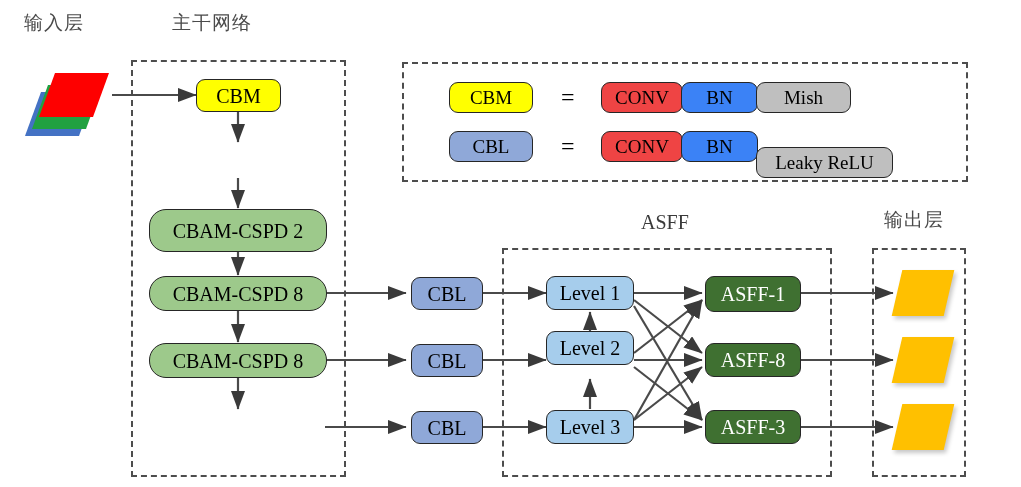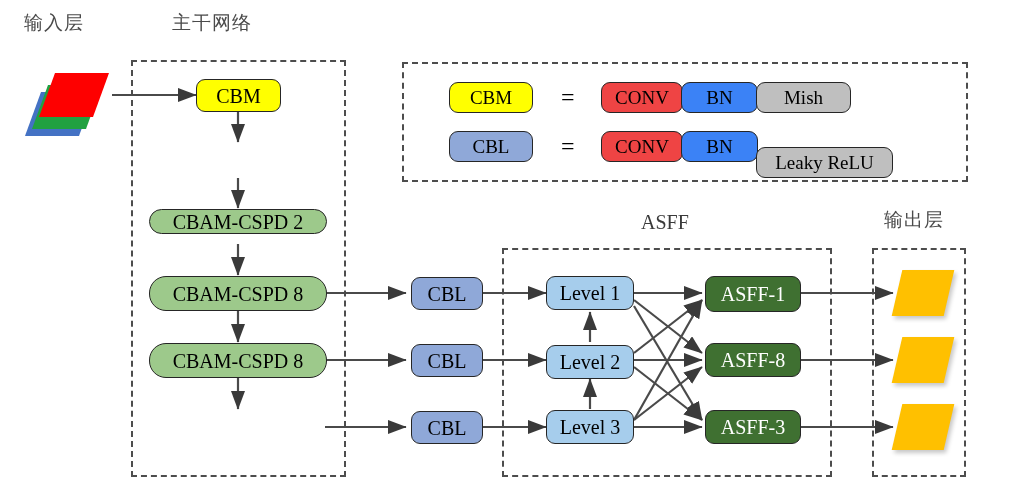--- a/index.html
+++ b/index.html
@@ -137,30 +137,30 @@
       <line x1="634" y1="420" x2="702" y2="367"></line>
       <line x1="634" y1="427" x2="702" y2="427"></line>
 
       <line x1="801" y1="293" x2="893" y2="293"></line>
       <line x1="801" y1="360" x2="893" y2="360"></line>
       <line x1="801" y1="427" x2="893" y2="427"></line>
     </g>
   </svg>
 
   <div class="node round n-cbm" style="left:196px;top:79px;width:85px;height:33px;">CBM</div>
-  <div class="node pill n-cspd" style="left:149px;top:209px;width:178px;height:25px;">CBAM-CSPD 2</div>
+  <div class="node pill n-cspd" style="left:149px;top:209px;width:178px;height:43px;">CBAM-CSPD 2</div>
   <div class="node pill n-cspd" style="left:149px;top:276px;width:178px;height:35px;">CBAM-CSPD 8</div>
   <div class="node pill n-cspd" style="left:149px;top:343px;width:178px;height:35px;">CBAM-CSPD 8</div>
 
   <div class="node round n-cbl" style="left:411px;top:277px;width:72px;height:33px;">CBL</div>
   <div class="node round n-cbl" style="left:411px;top:344px;width:72px;height:33px;">CBL</div>
   <div class="node round n-cbl" style="left:411px;top:411px;width:72px;height:33px;">CBL</div>
 
   <div class="node round n-level" style="left:546px;top:276px;width:88px;height:34px;">Level 1</div>
-  <div class="node round n-level" style="left:546px;top:345px;width:88px;height:34px;">Level 2</div>
+  <div class="node round n-level" style="left:546px;top:331px;width:88px;height:34px;">Level 2</div>
   <div class="node round n-level" style="left:546px;top:410px;width:88px;height:34px;">Level 3</div>
 
   <div class="node round n-asff" style="left:705px;top:276px;width:96px;height:36px;">ASFF-1</div>
   <div class="node round n-asff" style="left:705px;top:343px;width:96px;height:34px;">ASFF-8</div>
   <div class="node round n-asff" style="left:705px;top:410px;width:96px;height:34px;">ASFF-3</div>
 
   <div class="outchip" style="left:897px;top:270px;"></div>
   <div class="outchip" style="left:897px;top:337px;"></div>
   <div class="outchip" style="left:897px;top:404px;"></div>
 

